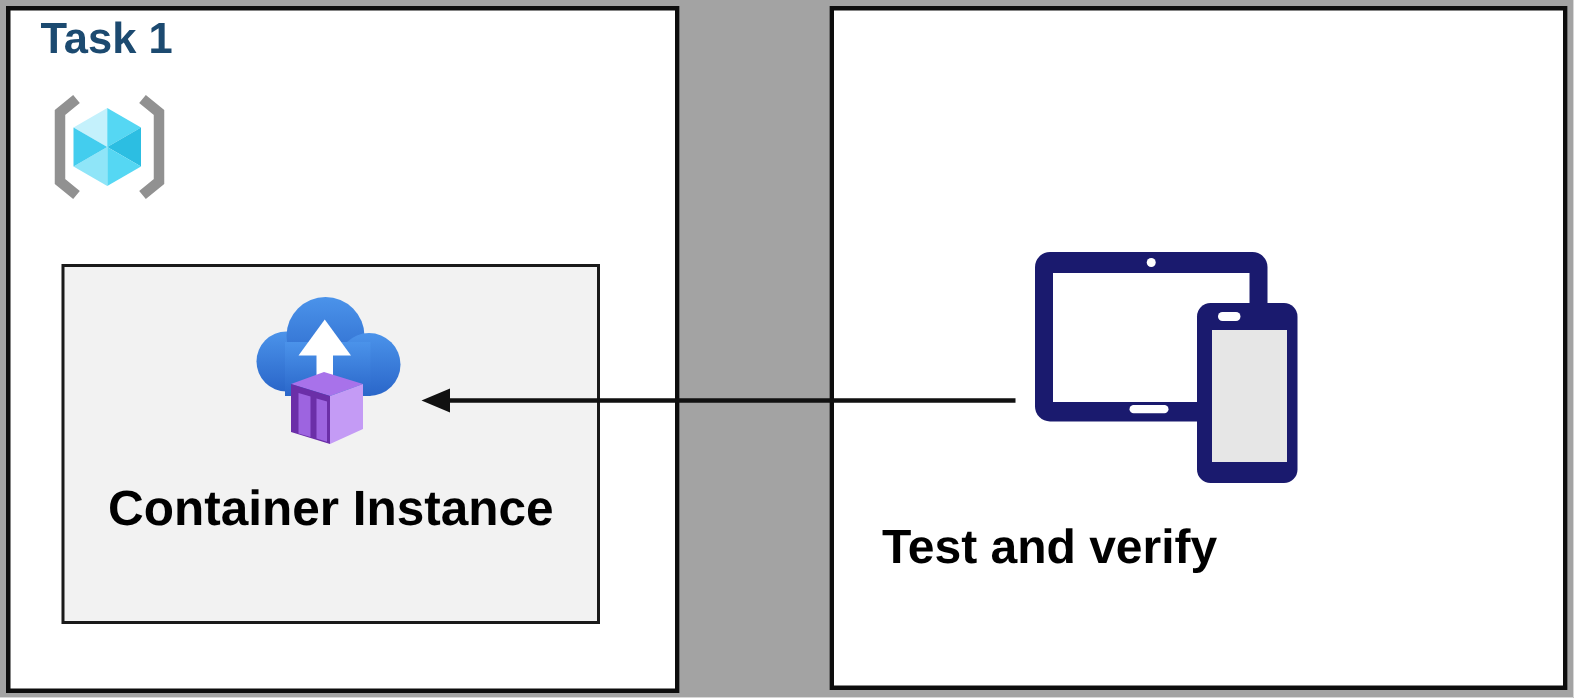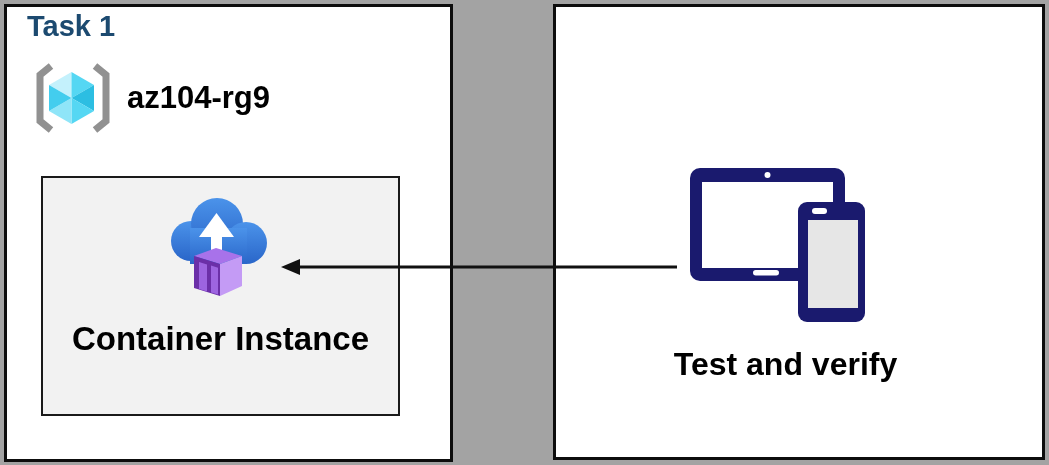--- a/index.html
+++ b/index.html
@@ -40,21 +40,20 @@
   }
   .aci-icon { position:absolute; left:166px; top:194px; }
   .aci-label {
     position:absolute; left:43px; top:320px; width:355px;
     text-align:center;
     font-size:33px; font-weight:bold; color:#000000;
   }
   .devices-icon { position:absolute; left:688px; top:166px; }
   .device-label {
     position:absolute; left:588px; top:346px; width:395px;
-    text-align:center;
     font-size:32px; font-weight:bold; color:#000000;
   }
   .connector-svg {
     position:absolute; left:0; top:0;
     pointer-events:none;
   }
 </style>
 </head>
 <body>
 
@@ -68,21 +67,20 @@
     <path d="M 60,4 L 71,13 L 71,59 L 60,68" fill="none" stroke="#919191" stroke-width="7"></path>
     <g>
       <polygon points="36.5,10 14,23 36.5,36" fill="#c4f1fc"></polygon>
       <polygon points="36.5,10 59,23 36.5,36" fill="#55d7f3"></polygon>
       <polygon points="59,23 59,49 36.5,36" fill="#2cbee2"></polygon>
       <polygon points="59,49 36.5,62 36.5,36" fill="#55d7f3"></polygon>
       <polygon points="36.5,62 14,49 36.5,36" fill="#8fe5f8"></polygon>
       <polygon points="14,49 14,23 36.5,36" fill="#43cdee"></polygon>
     </g>
   </svg>
-  <div class="rg-name">az104-rg9</div>
 
   <div class="inner-box"></div>
 
   <svg class="aci-icon" width="106" height="106" viewBox="0 0 106 106">
     <defs>
       <linearGradient id="cloudGrad" x1="0" y1="0" x2="0" y2="1">
         <stop offset="0" stop-color="#4b93ea"></stop>
         <stop offset="1" stop-color="#2a66c9"></stop>
       </linearGradient>
     </defs>

